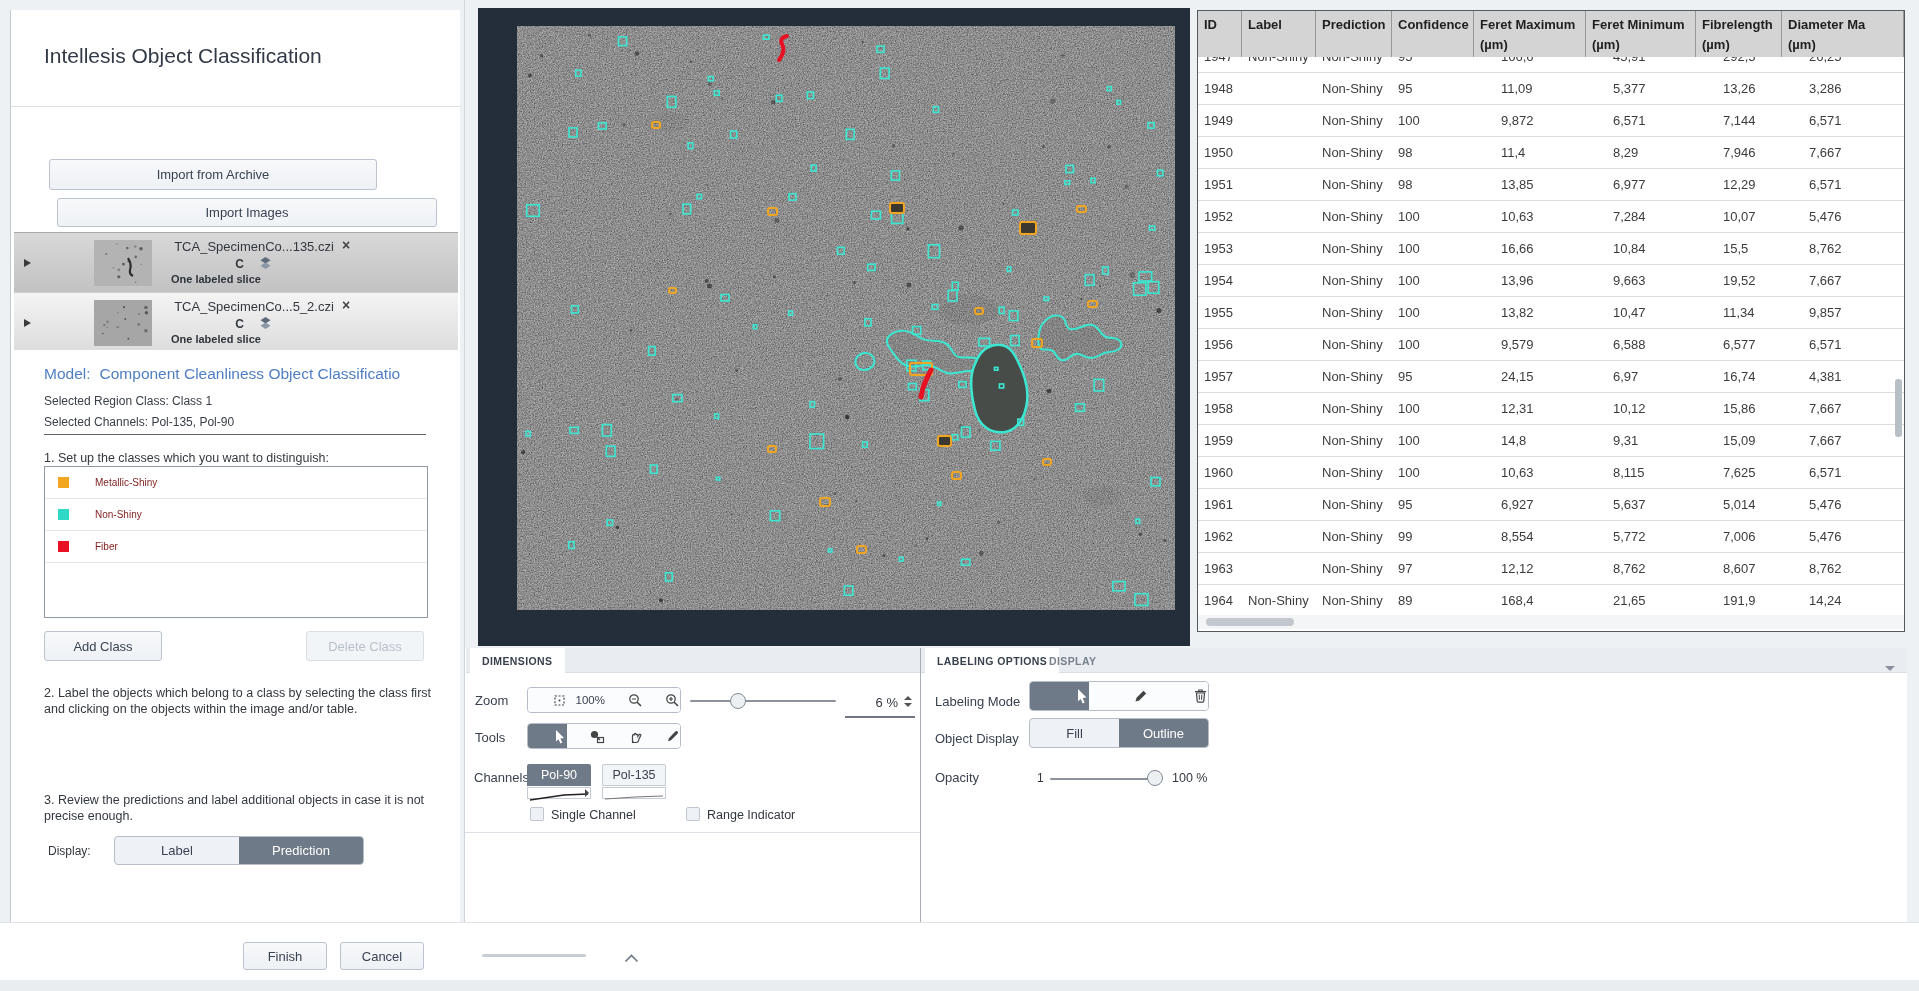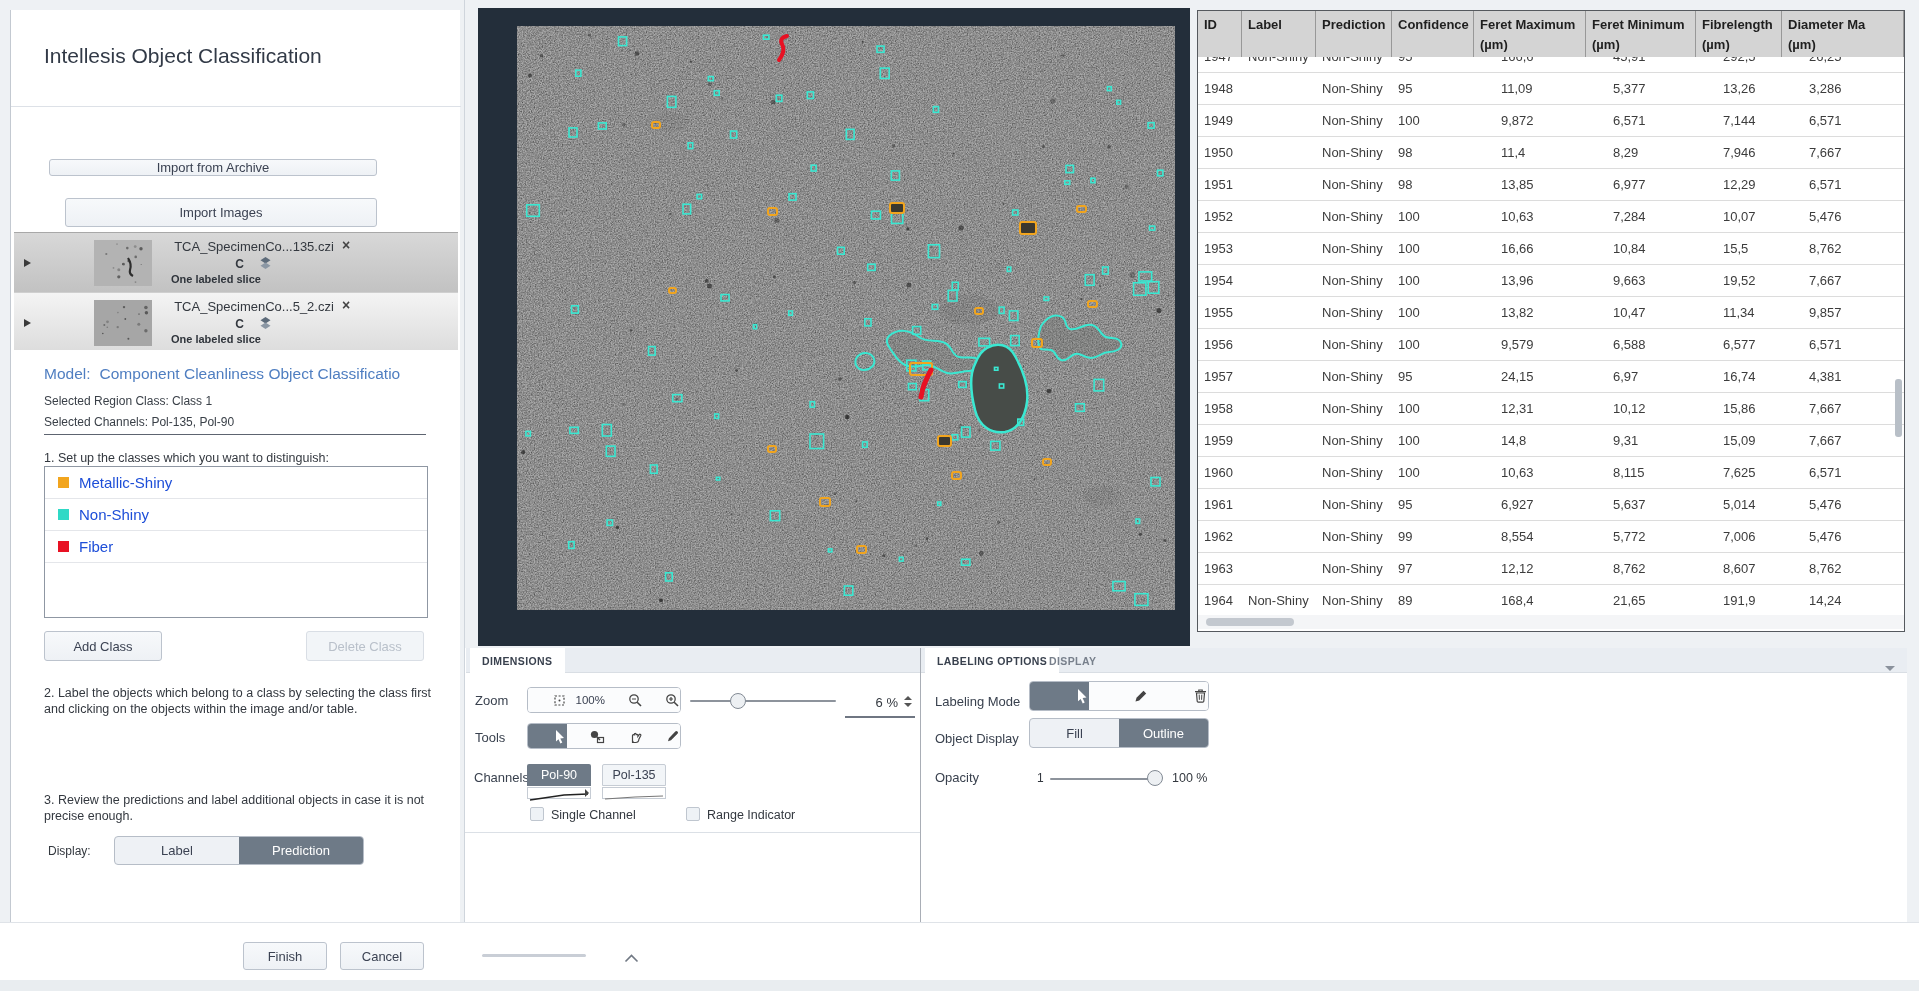--- a/index.html
+++ b/index.html
@@ -5,22 +5,22 @@
   * { margin:0; padding:0; box-sizing:border-box; }
   html,body { background:#eef1f4; font-family:"Liberation Sans", sans-serif; }
   #root { position:relative; width:1919px; height:991px; background:#eef1f4; overflow:hidden; }
 
   
   .leftpanel { position:absolute; left:10px; top:10px; width:450px; height:912px; background:#fff; border-left:1px solid #c3c9d1; }
   .splitter { position:absolute; left:464px; top:0; width:1px; height:922px; background:#cfd5dc; }
   .app-title { position:absolute; left:33px; top:34px; font-size:21px; color:#323a47; }
   .hdiv1 { position:absolute; left:0; top:96px; width:450px; height:1px; background:#dde1e7; }
   .btn { display:flex; align-items:center; justify-content:center; background:linear-gradient(#f7f9fb,#eef1f5); border:1px solid #bcc3cd; border-radius:3px; color:#3b4252; font-size:13px; cursor:default; }
-  .btn-ia { position:absolute; left:38px; top:149px; width:328px; height:17px; }
-  .btn-ii { position:absolute; left:54px; top:188px; width:312px; height:29px; }
+  .btn-ia { position:absolute; left:38px; top:149px; width:328px; height:31px; }
+  .btn-ii { position:absolute; left:46px; top:188px; width:380px; height:29px; }
   .img-list { position:absolute; left:3px; top:222px; width:444px; height:118px; overflow:hidden; }
   .img-item { position:relative; width:100%; height:60px; }
   .img-item.selected { background:linear-gradient(#d8d8d8,#c2c2c2); border-top:1px solid #a8a8a8; }
   .img-item.unselected { background:linear-gradient(#f4f4f4,#dcdcdc); border-top:1px solid #cfcfcf; }
   .expander { position:absolute; left:10px; top:26px; width:0; height:0; border-left:7px solid #3a3a3a; border-top:4.5px solid transparent; border-bottom:4.5px solid transparent; }
   .thumb { position:absolute; left:80px; top:7px; width:58px; height:46px; }
   .fname { position:absolute; left:150px; top:6px; width:180px; text-align:center; font-size:13px; color:#33383f; white-space:nowrap; }
   .fclose { position:absolute; left:328px; top:4px; font-size:14px; font-weight:bold; color:#444; }
   .crow { position:absolute; left:150px; top:23px; width:180px; text-align:center; font-size:12px; font-weight:bold; color:#33383f; }
   .crow svg { vertical-align:-2px; margin-left:14px; }
@@ -28,21 +28,21 @@
   .model-line { position:absolute; left:33px; top:355px; width:412px; font-size:15.5px; color:#4f7ec1; white-space:nowrap; overflow:hidden; }
   .model-line .mname { margin-left:9px; }
   .sel1 { position:absolute; left:33px; top:384px; font-size:12px; color:#3a4048; }
   .sel2 { position:absolute; left:33px; top:405px; font-size:12px; color:#3a4048; }
   .hdiv2 { position:absolute; left:33px; top:424px; width:382px; height:1px; background:#5d6470; }
   .step { position:absolute; left:33px; width:392px; font-size:12.5px; color:#33383f; line-height:1.3; }
   .step1 { top:440px; }
   .classbox { position:absolute; left:33px; top:456px; width:384px; height:152px; border:1px solid #8f97a3; background:#fff; }
   .classrow { position:relative; height:32px; border-bottom:1px solid #e4e6ea; display:flex; align-items:center; }
   .chip { width:11px; height:11px; margin-left:13px; }
-  .classname { margin-left:10px; font-size:15px; color:#1d4ed8; }
+  .classname { margin-left:26px; font-size:10px; color:#7f1d1d; }
   .btn-add { position:absolute; left:33px; top:621px; width:118px; height:30px; }
   .btn-del { position:absolute; left:295px; top:621px; width:118px; height:30px; color:#b9c0ca; border-color:#d9dee5; background:#f2f5f8; }
   .step2 { top:675px; }
   .btn-train { position:absolute; left:33px; top:729px; width:382px; height:30px; font-size:14px; color:#49525f; }
   .step3 { top:782px; }
   .disp-label { position:absolute; left:37px; top:834px; font-size:12px; color:#33383f; }
   .seg-group { position:absolute; display:flex; border:1px solid #b6bdc7; border-radius:4px; overflow:hidden; background:#eef1f5; }
   .seg { display:flex; align-items:center; justify-content:center; font-size:13px; color:#3b4252; height:100%; }
   .seg.dark { background:#6e7a87; color:#fff; }
   .lp-display { left:103px; top:826px; width:250px; height:29px; }

